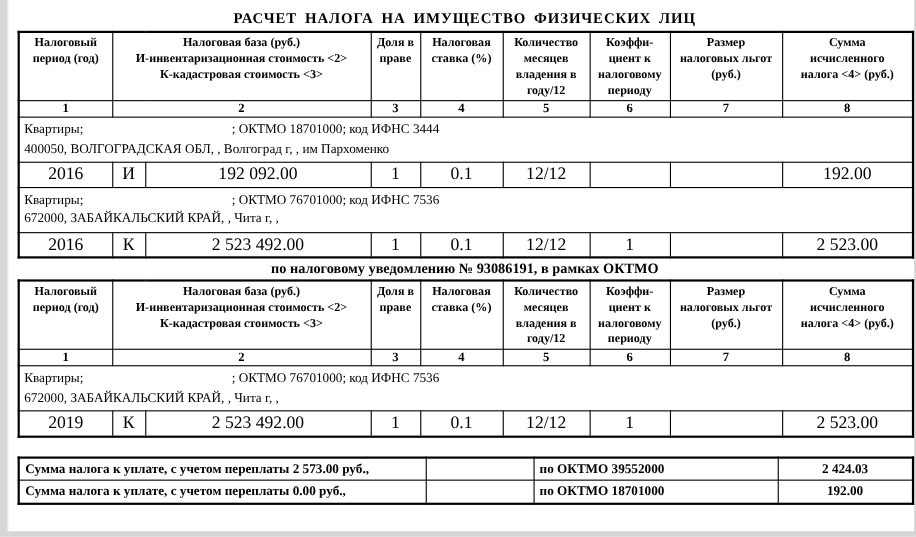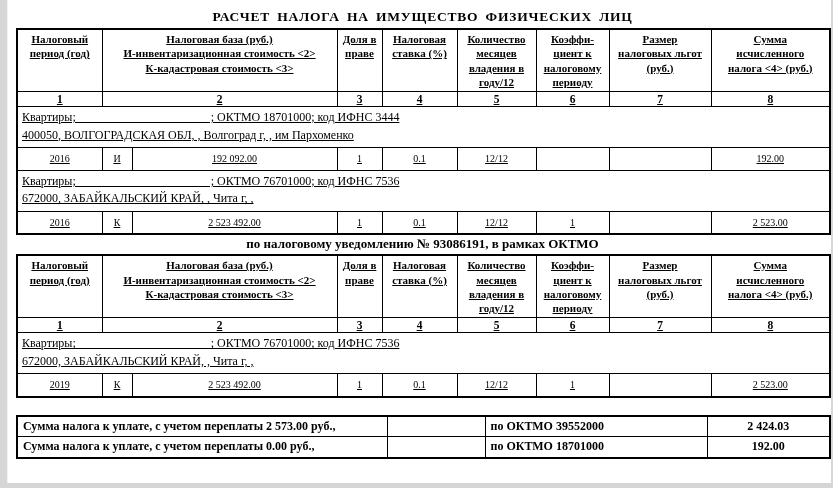--- a/index.html
+++ b/index.html
@@ -31,21 +31,20 @@
     text-align: center;
     font-weight: bold;
     font-size: 13px;
   }
   table.calc {
     margin: 3px 0 0 8px;
     width: 813px;
     border-collapse: collapse;
     table-layout: fixed;
     border: 2px solid #000;
-    text-decoration: underline;
   }
   table.calc th, table.calc td { border: 1px solid #000; }
   tr.hdr th {
     vertical-align: top;
     text-align: center;
     font-weight: bold;
     font-size: 11px;
     line-height: 1.3;
     padding: 2px 1px 2px 1px;
     white-space: pre-line;
@@ -60,21 +59,21 @@
   }
   tr.addr td {
     font-size: 12px;
     line-height: 1.45;
     padding: 2px 4px 3px 4px;
     height: 37px;
     vertical-align: top;
   }
   tr.addr div { white-space: pre-wrap; }
   tr.data td {
-    font-size: 10px;
+    font-size: 16px;
     height: 23px;
     padding: 1px 4px;
   }
   td.c { text-align: center; }
   td.r { text-align: center; }
   table.summary {
     margin: 17px 0 0 8px;
     width: 813px;
     border-collapse: collapse;
     table-layout: fixed;

